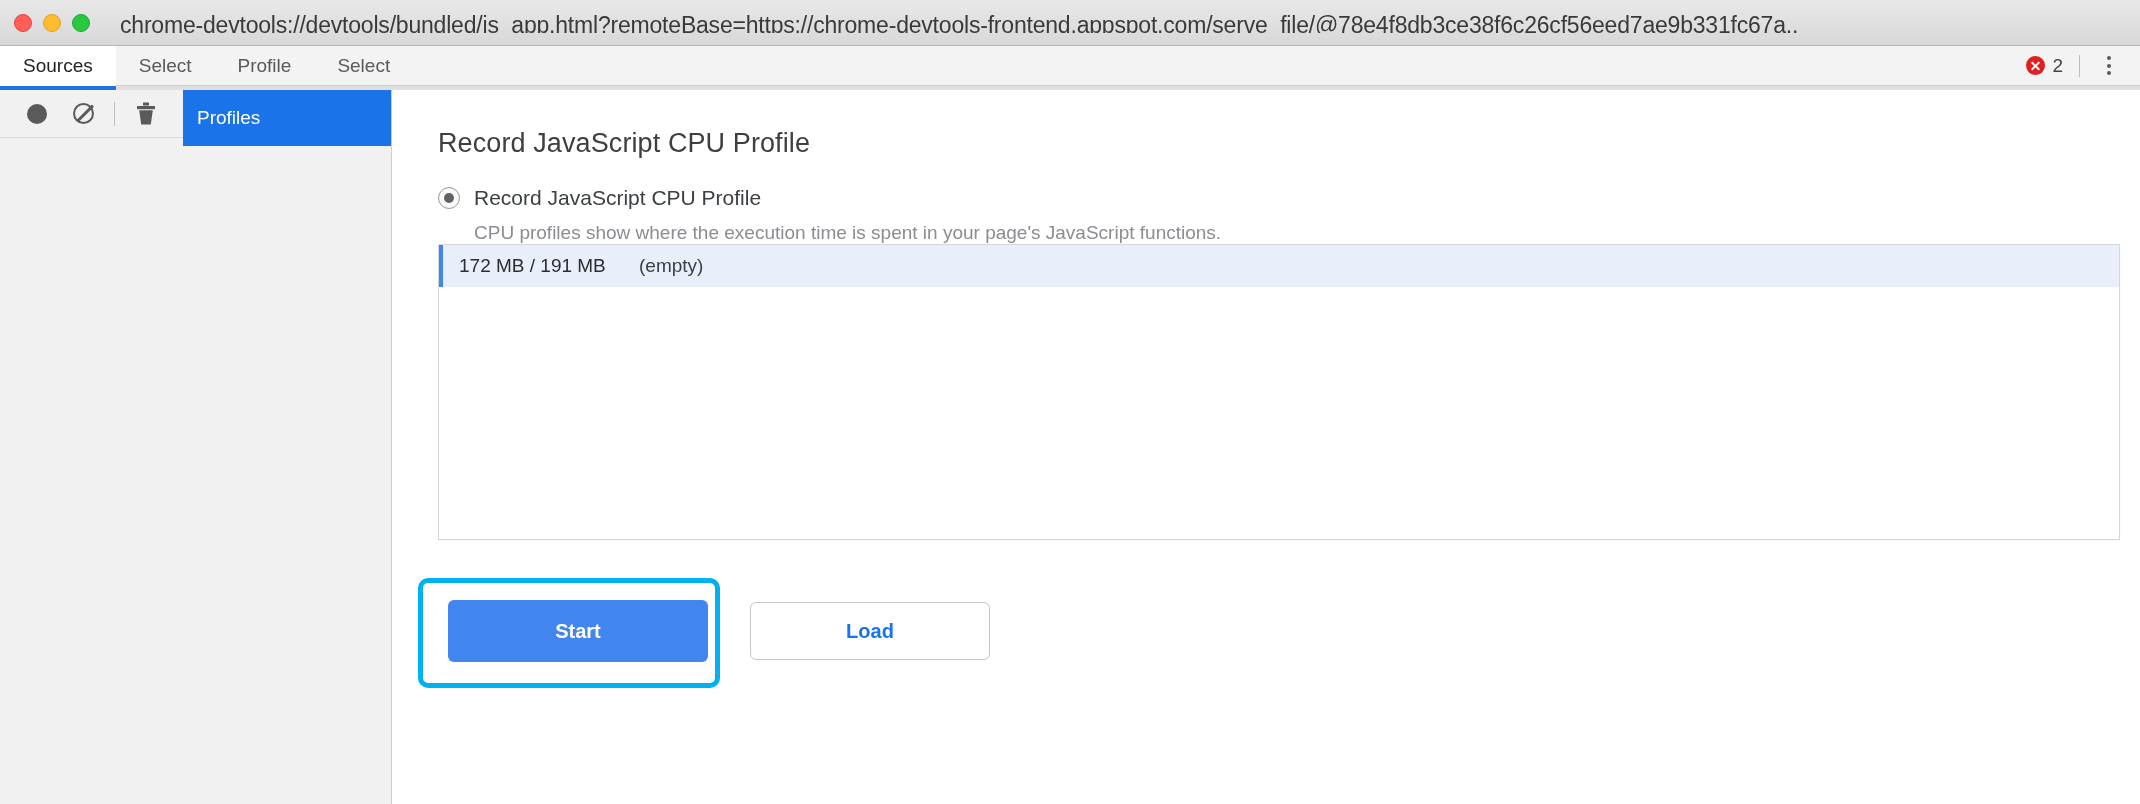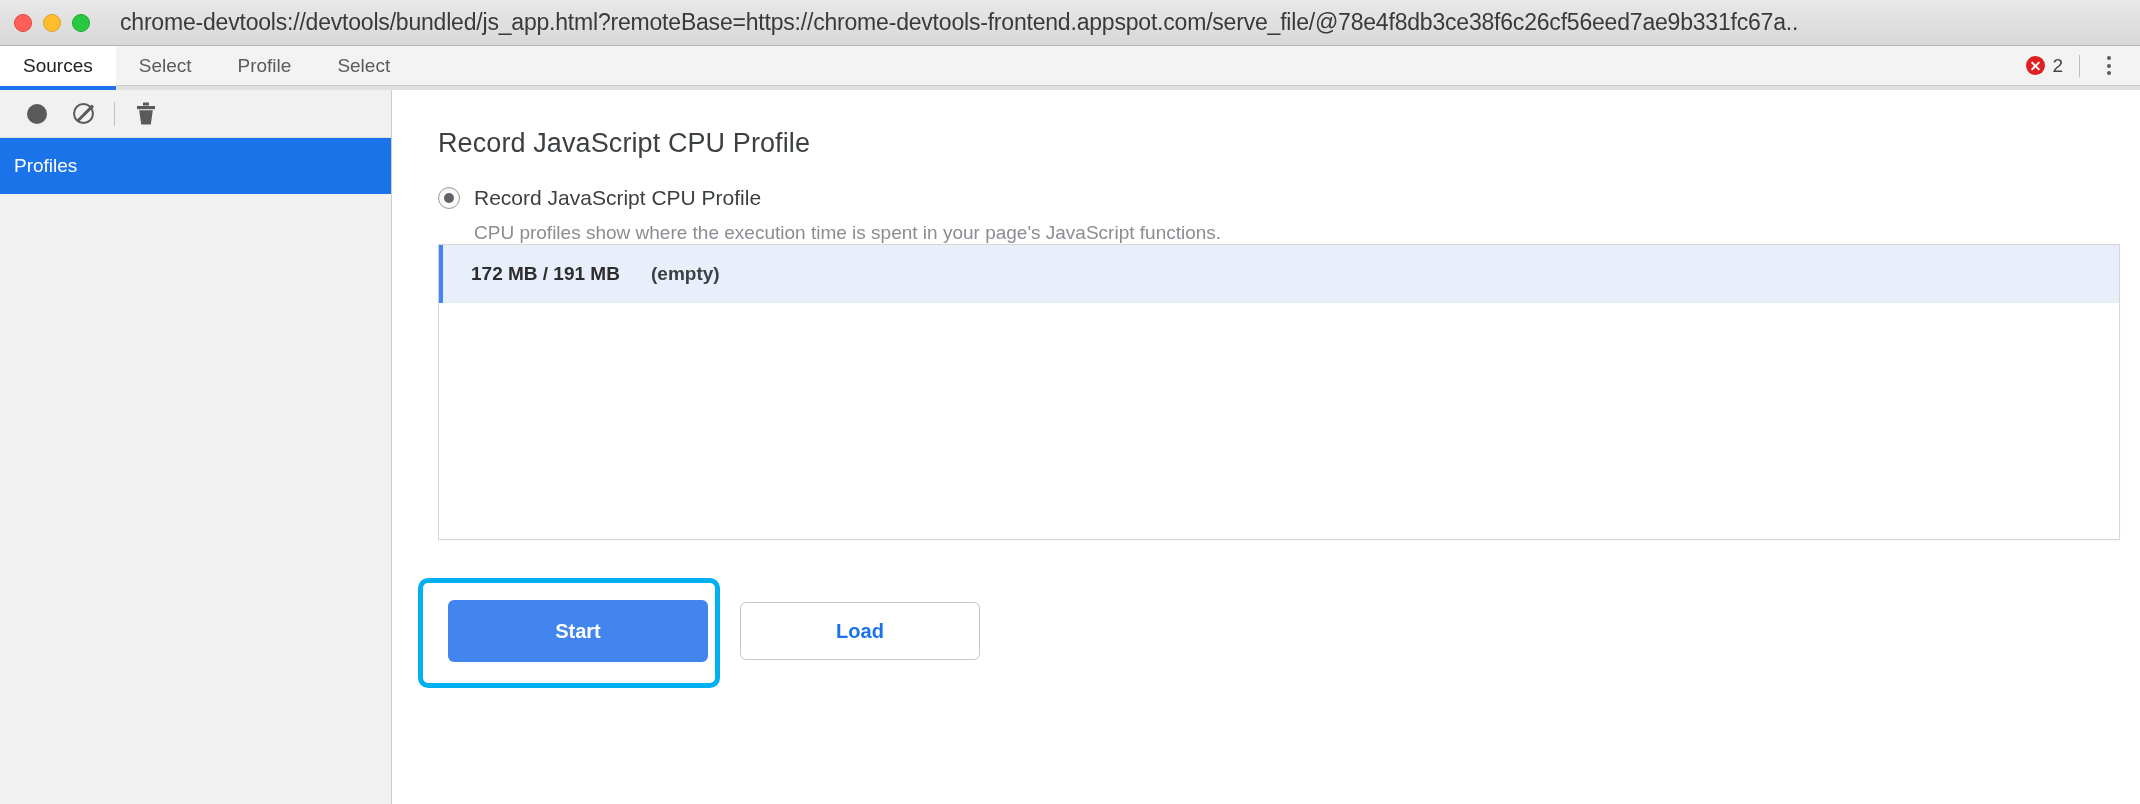--- a/index.html
+++ b/index.html
@@ -11,22 +11,21 @@
     background: #ffffff;
     font-family: "Liberation Sans", sans-serif;
   }
 
   
   .titlebar {
     height: 46px;
     background: linear-gradient(to bottom, #e8e8e8 0%, #d8d8d8 100%);
     border-bottom: 1px solid #b4b4b4;
     display: flex;
-    align-items: center;
-    padding: 0 14px;
+    padding: 12px 14px;
     position: relative;
   }
   .traffic {
     display: flex;
     align-items: center;
     gap: 11px;
     flex: 0 0 auto;
   }
   .dot {
     width: 18px; height: 18px;
@@ -157,21 +156,20 @@
     align-items: stretch;
   }
 
   
   .sidebar {
     width: 392px;
     flex: 0 0 392px;
     background: #f1f1f1;
     border-right: 1px solid #cdcdcd;
     display: flex;
-    flex-direction: column;
   }
   .side-toolbar {
     height: 48px;
     display: flex;
     align-items: center;
     padding: 0 14px;
     gap: 0;
     border-bottom: 1px solid #dcdcdc;
     background: #f1f1f1;
   }
@@ -277,29 +275,28 @@
   
   .vmbox {
     margin-left: 0;
     margin-right: 20px;
     border: 1px solid #d6d6d6;
     background: #ffffff;
     height: 296px;
     box-shadow: 0 1px 2px rgba(0,0,0,.04);
   }
   .vm-row {
-    height: 58px;
+    height: 42px;
     display: flex;
     align-items: center;
     background: #e9eefb;
     border-left: 4px solid #4285f4;
-    padding-left: 28px;
+    padding-left: 16px;
     font-size: 19px;
     color: #2d2d2d;
-    font-weight: bold;
   }
   .vm-mem { min-width: 180px; }
   .vm-state { color: #3c4043; }
 
   
   .btn-row {
     display: flex;
     align-items: center;
     gap: 0;
     margin-top: 38px;
@@ -330,21 +327,21 @@
     width: 260px; height: 62px;
     background: #4285ee;
     color: #ffffff;
     border: none;
   }
   .btn-load {
     width: 240px; height: 58px;
     background: #ffffff;
     color: #1a73e8;
     border: 1px solid #c6c6c6;
-    margin-left: 8px;
+    margin-left: 18px;
   }
 </style>
 </head>
 <body>
 
 <div class="titlebar">
   <div class="traffic">
     <span class="dot red"></span>
     <span class="dot yellow"></span>
     <span class="dot green"></span>

